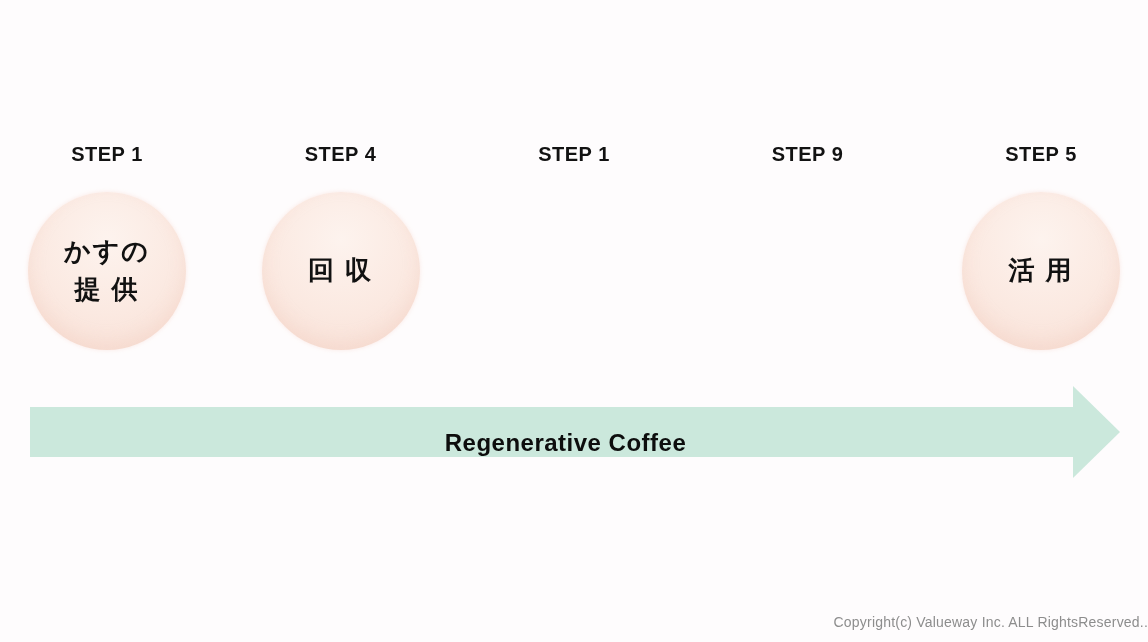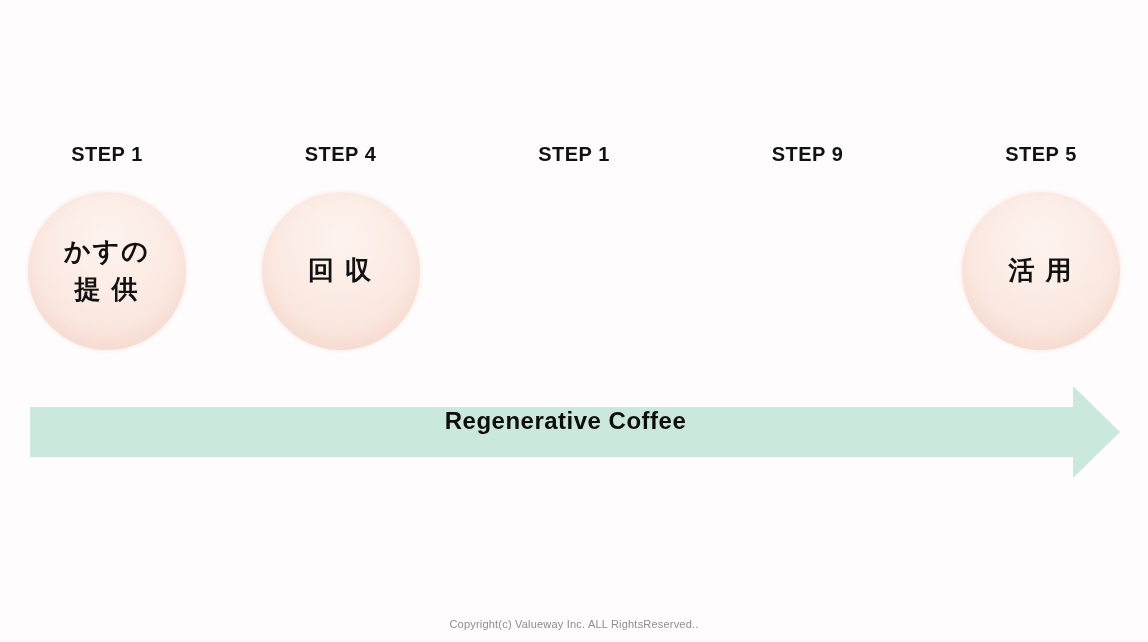--- a/index.html
+++ b/index.html
@@ -65,21 +65,21 @@
     height: 92px;
   }
   .arrow-body {
     position: absolute;
     left: 0;
     top: 21px;
     width: 1043px;
     height: 50px;
     background: #cbe8dc;
     display: flex;
-    align-items: flex-start;
+    align-items: flex-end;
     justify-content: center;
   }
   .arrow-head {
     position: absolute;
     right: 0;
     top: 0;
     width: 0;
     height: 0;
     border-top: 46px solid transparent;
     border-bottom: 46px solid transparent;
@@ -91,22 +91,22 @@
     color: #0d0d0d;
     letter-spacing: 0.5px;
     padding-left: 28px;
   }
   
   .footer {
     position: absolute;
     left: 0;
     bottom: 12px;
     width: 100%;
-    text-align: center;
-    font-size: 11px;
+    text-align: right;
+    font-size: 14px;
     color: #8d8d8d;
     letter-spacing: 0.2px;
   }
 </style>
 </head>
 <body>
 
 <div class="canvas">
 
   <div class="steps-row">

